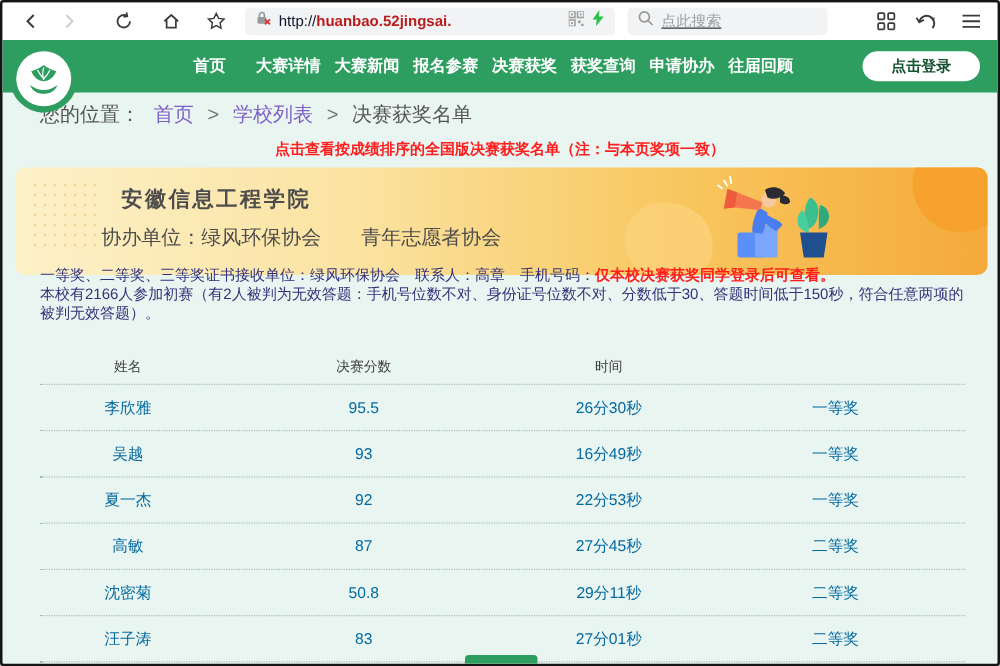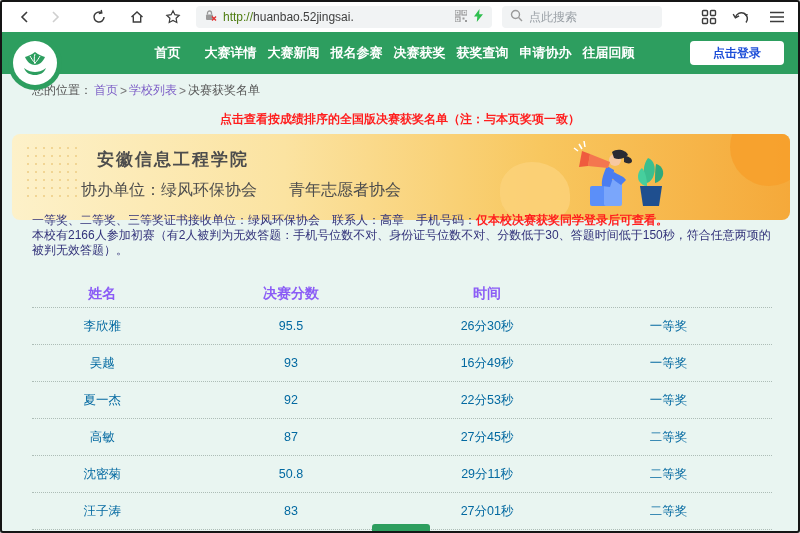--- a/index.html
+++ b/index.html
@@ -15,29 +15,29 @@
     position:absolute; top:0; left:0; width:100%; height:30px;
     background:#ffffff; display:flex; align-items:center;
   }
   .tbtn{ width:30px; height:26px; display:flex; align-items:center; justify-content:center; cursor:pointer; }
   .tbtn svg{ display:block; }
   .urlbar{
     margin-left:8px; width:296px; height:22px; background:#f1f3f4; border-radius:4px;
     display:flex; align-items:center; padding:0 8px; gap:6px; cursor:text;
   }
   .urltext{ font-size:12px; white-space:nowrap; overflow:hidden; flex:1; }
-  .urltext .scheme{ color:#4d7c0f; }
-  .urltext .host{ color:#404040; font-weight:normal; }
+  .urltext .scheme{ color:#0f172a; }
+  .urltext .host{ color:#b91c1c; font-weight:bold; }
   .searchbar{
     margin-left:10px; width:160px; height:22px; background:#f1f3f4; border-radius:4px;
     display:flex; align-items:center; padding:0 8px; gap:6px;
   }
   .searchbar input{
     border:none; outline:none; background:transparent; font-size:12px; width:110px;
-    color:#333; font-family:inherit;
+    color:#333; font-family:inherit;text-decoration:underline;
   }
   .searchbar input::placeholder{ color:#9aa0a6; }
   .right-icons{ display:flex; align-items:center; margin-left:auto; margin-right:6px; }
   
   .navbar{
     position:absolute; top:30px; left:0; width:100%; height:42px;
     background:#2d9e5f;
   }
   .logo{
     position:absolute; left:6px; top:34px; width:54px; height:54px; border-radius:50%;
@@ -46,28 +46,28 @@
   .logo-inner{
     width:44px; height:44px; border-radius:50%; background:#ffffff;
     display:flex; align-items:center; justify-content:center;
   }
   .nav-items{ position:absolute; left:134px; top:0; height:42px; display:flex; align-items:center; }
   .nav-item{
     width:63px; text-align:center; color:#ffffff; font-size:13px; font-weight:bold;
     cursor:pointer; white-space:nowrap;
   }
   .login-btn{
-    position:absolute; left:688px; top:9px; width:94px; height:24px; border-radius:4px;
-    background:#ffffff; color:#1d4ed8; font-size:12px; font-weight:bold;
+    position:absolute; left:688px; top:9px; width:94px; height:24px; border-radius:12px;
+    background:#ffffff; color:#14532d; font-size:12px; font-weight:bold;
     display:flex; align-items:center; justify-content:center; cursor:pointer;
   }
   
   .breadcrumb{
-    position:absolute; top:80px; left:30px; font-size:12px; color:#555;
-    display:flex; gap:2px; align-items:center;justify-content:center;
+    position:absolute; top:80px; left:30px; font-size:16px; color:#555;
+    display:flex; gap:11px; align-items:center;justify-content:center;
   }
   .breadcrumb .lnk{ color:#7d5fc7; cursor:pointer; }
   .breadcrumb .sep{ color:#777; }
   
   .notice{
     position:absolute; top:109px; left:0; width:100%; text-align:center;
     font-size:12px; font-weight:bold; color:#ff1e1e; cursor:pointer;
   }
   
   .banner{
@@ -93,21 +93,21 @@
   .illus{ position:absolute; left:540px; top:4px; }
   
   .info{
     position:absolute; top:211px; left:30px; width:748px;
     font-size:12px; line-height:15px; color:#32327a;
   }
   .info .red{ color:#ff1e1e; font-weight:bold; }
   
   .rtable{ position:absolute; top:278px; left:30px; width:740px; }
   .trow{ display:flex; align-items:center; height:37px; border-bottom:1px dotted #adbdb7; }
-  .thead{ height:28px; font-weight:bold; color:#8b5cf6; font-size:14px; }
+  .thead{ height:28px; font-weight:normal; color:#404040; font-size:11px; }
   .trow div{ text-align:center; }
   .c1{ width:19%; } .c2{ width:32%; } .c3{ width:21%; } .c4{ width:28%; }
   .tcell{ font-size:12.5px; color:#0369a1; }
   
   .more-btn{
     position:absolute; left:370px; bottom:0; width:58px; height:7px;
     background:#2d9e5f; border-radius:3px 3px 0 0; cursor:pointer;
   }
 </style>
 </head>

